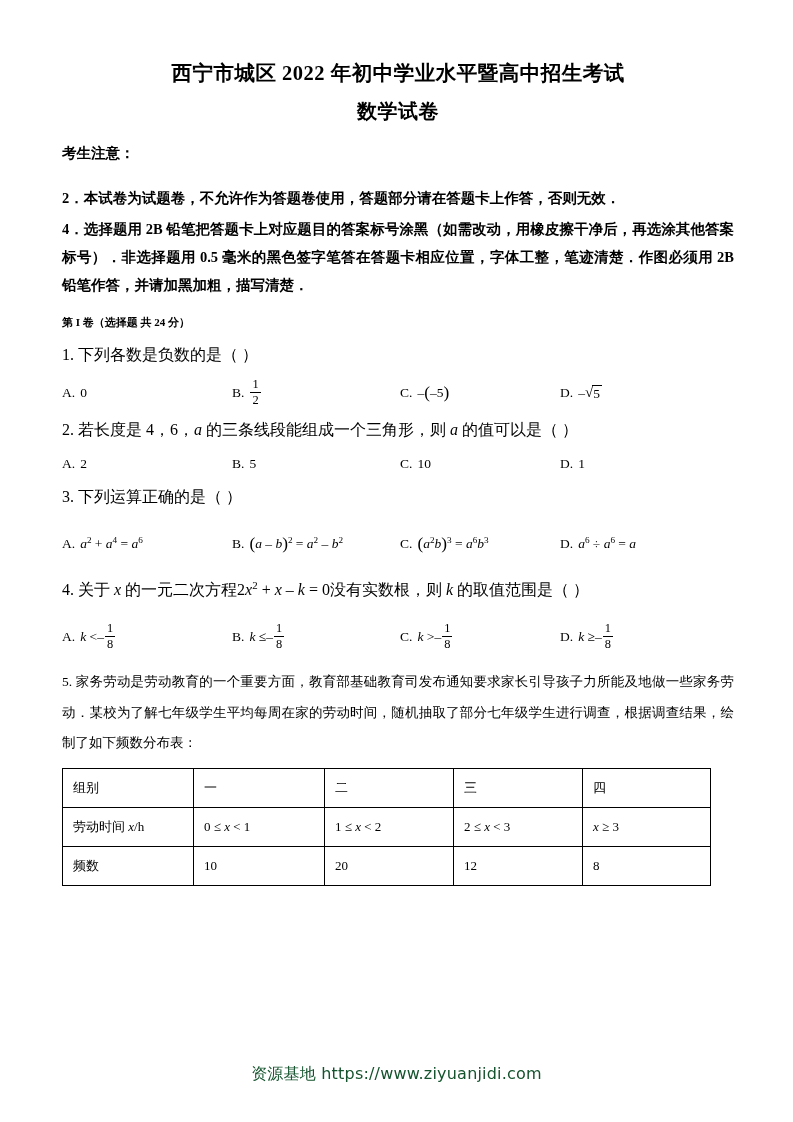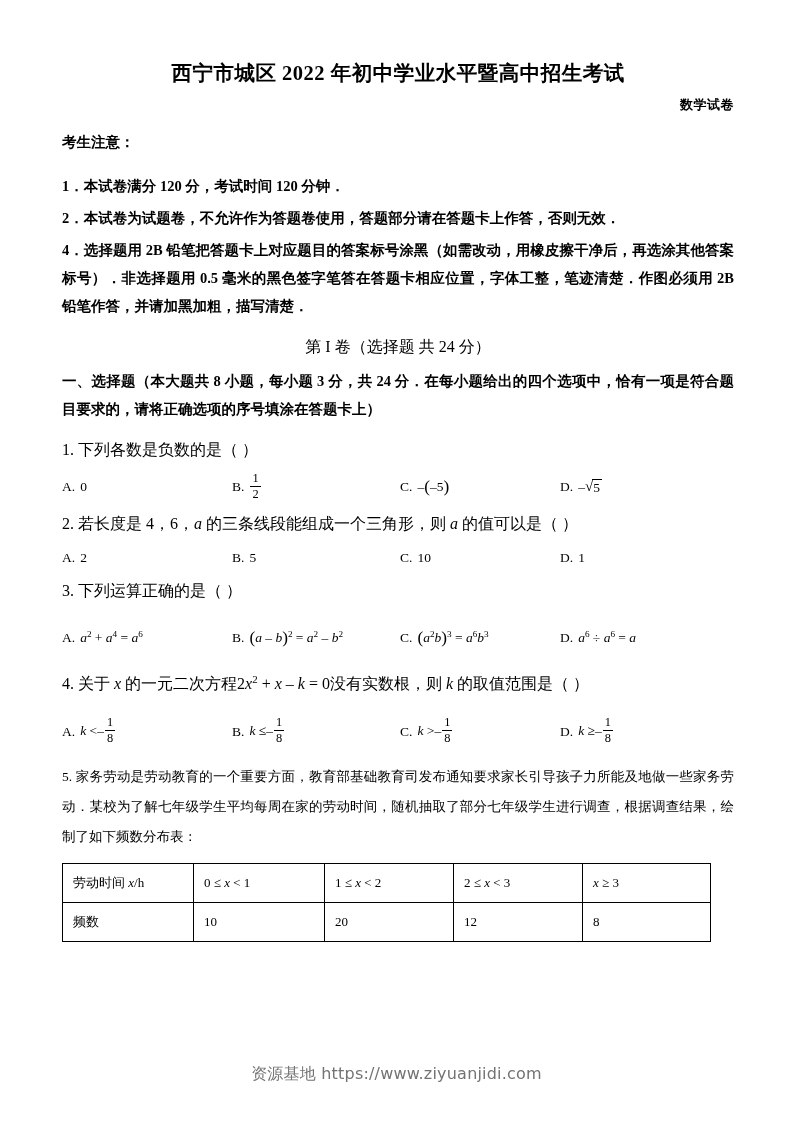--- a/index.html
+++ b/index.html
@@ -32,23 +32,23 @@
   
   .doc-title {
     text-align: center;
     font-weight: bold;
     font-size: 20.5px;
     letter-spacing: 0.5px;
     line-height: 1.5;
     margin: 0 0 2px 0;
   }
   .doc-subtitle {
-    text-align: right;
-    font-weight: bold;
-    font-size: 13px;
+    text-align: center;
+    font-weight: bold;
+    font-size: 20px;
     letter-spacing: 0.5px;
     line-height: 1.6;
     margin: 6px 0 16px 0;
   }
 
   
   .notice-heading {
     font-weight: bold;
     font-size: 14.5px;
     margin: 10px 0 20px 0;
@@ -58,23 +58,23 @@
     font-weight: bold;
     font-size: 14.5px;
     line-height: 1.92;
     margin: 0 0 4px 0;
     text-align: justify;
     text-justify: inter-ideograph;
   }
 
   
   .section-head {
-    text-align: center;
-    font-weight: normal;
-    font-size: 16px;
+    text-align: left;
+    font-weight: bold;
+    font-size: 11px;
     margin: 14px 0 8px 0;
     line-height: 1.6;
   }
   .section-intro {
     font-weight: bold;
     font-size: 14.5px;
     line-height: 1.92;
     margin: 0 0 10px 0;
     text-align: justify;
     text-justify: inter-ideograph;
@@ -193,40 +193,38 @@
 
   
   .watermark {
     position: absolute;
     left: 0;
     top: 1064px;
     width: 793px;
     text-align: center;
     font-family: "DejaVu Sans", "Liberation Sans", sans-serif;
     font-size: 16px;
-    color: #737373;
+    color: #14532d;
     letter-spacing: 0.2px;
   }
 </style>
 </head>
 <body>
 
 <div class="page">
   <div class="inner">
 
     <div class="doc-title">西宁市城区 2022 年初中学业水平暨高中招生考试</div>
     <div class="doc-subtitle">数学试卷</div>
 
     <div class="notice-heading">考生注意：</div>
-    <div class="notice-item">1．本试卷满分 120 分，考试时间 120 分钟．</div>
     <div class="notice-item">2．本试卷为试题卷，不允许作为答题卷使用，答题部分请在答题卡上作答，否则无效．</div>
     <div class="notice-item">4．选择题用 2B 铅笔把答题卡上对应题目的答案标号涂黑（如需改动，用橡皮擦干净后，再选涂其他答案标号）．非选择题用 0.5 毫米的黑色签字笔答在答题卡相应位置，字体工整，笔迹清楚．作图必须用 2B 铅笔作答，并请加黑加粗，描写清楚．</div>
 
     <div class="section-head">第 I 卷（选择题   共 24 分）</div>
-    <div class="section-intro">一、选择题（本大题共 8 小题，每小题 3 分，共 24 分．在每小题给出的四个选项中，恰有一项是符合题目要求的，请将正确选项的序号填涂在答题卡上）</div>
 
     <div class="q">
       <div class="q-stem">
         <span>1.</span>
         <span>下列各数是负数的是（        ）</span>
       </div>
       <div class="options">
         <div class="opt opt-a">
           <span class="opt-lab">A.</span>
           <span class="mn">0</span>
@@ -340,20 +338,27 @@
     </div>
 
     <div class="q">
       <div class="q-stem-multi">
         <span>5.</span>
         <span>家务劳动是劳动教育的一个重要方面，教育部基础教育司发布通知要求家长引导孩子力所能及地做一些家务劳动．某校为了解七年级学生平均每周在家的劳动时间，随机抽取了部分七年级学生进行调查，根据调查结果，绘制了如下频数分布表：</span>
       </div>
 
       <table class="freq-table">
         <tbody>
+          <tr>
+            <td class="c0">组别</td>
+            <td class="c1">一</td>
+            <td class="c2">二</td>
+            <td class="c3">三</td>
+            <td class="c4">四</td>
+          </tr>
           <tr>
             <td class="c0"><span>劳动时间 </span><span class="mi">x</span><span>/h</span></td>
             <td class="c1"><span class="mn">0</span> ≤ <span class="mi">x</span> &lt; <span class="mn">1</span></td>
             <td class="c2"><span class="mn">1</span> ≤ <span class="mi">x</span> &lt; <span class="mn">2</span></td>
             <td class="c3"><span class="mn">2</span> ≤ <span class="mi">x</span> &lt; <span class="mn">3</span></td>
             <td class="c4"><span class="mi">x</span> ≥ <span class="mn">3</span></td>
           </tr>
           <tr>
             <td class="c0">频数</td>
             <td class="c1">10</td>

